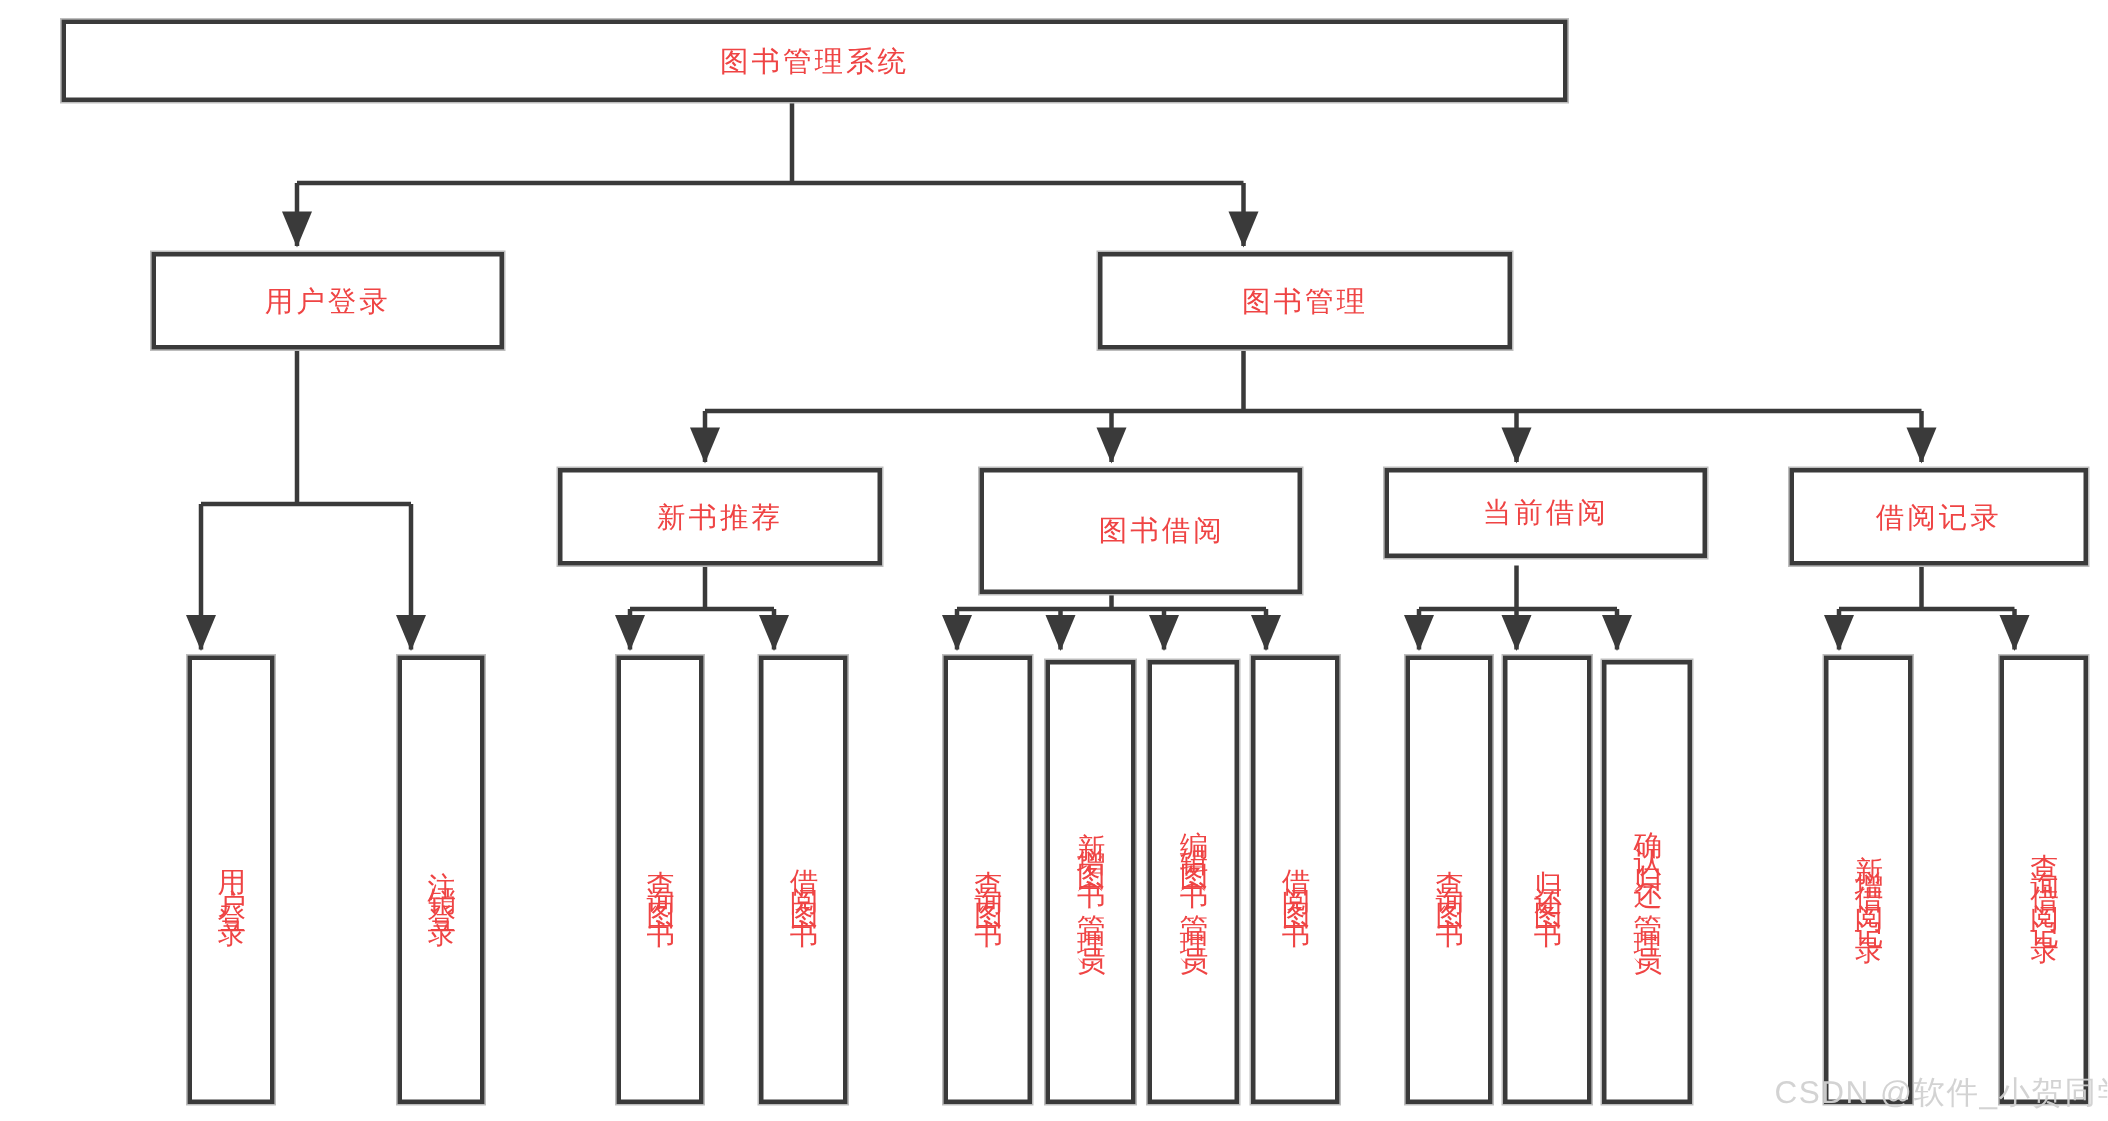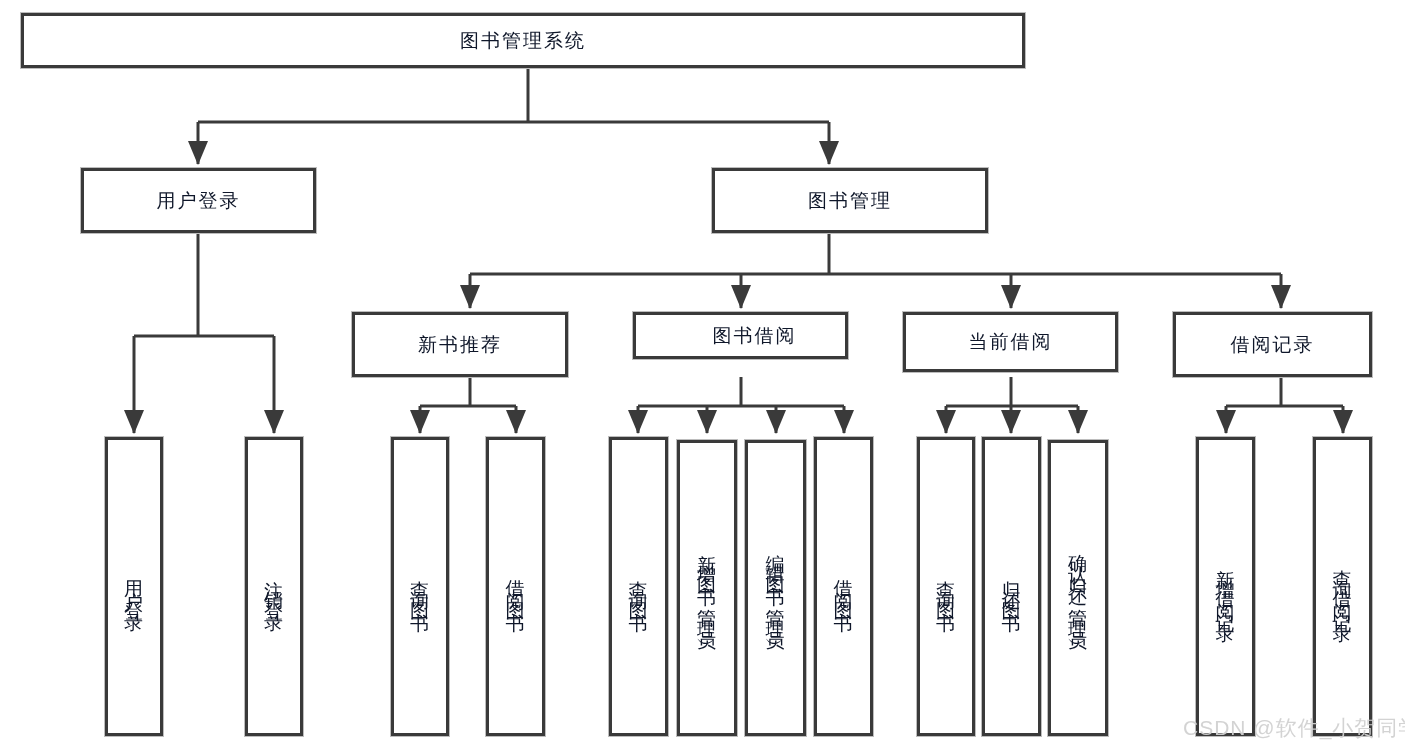--- a/index.html
+++ b/index.html
@@ -19,21 +19,22 @@
   }
   .box {
     position: absolute;
     box-sizing: border-box;
     border: 3px solid #3a3a3a;
     box-shadow: 0 0 0 1px #bdbdbd;
     background: #ffffff;
     display: flex;
     align-items: center;
     justify-content: center;
-    color: #0f172a;
+    color: #ef4444;
+    margin-left: 20px;
   }
   .box.h .lbl {
     font-size: 19px;
     letter-spacing: 2px;
     white-space: nowrap;
   }
   .box.v .lbl {
     writing-mode: vertical-rl;
     text-orientation: mixed;
     font-size: 19px;
@@ -101,21 +102,21 @@
   <div class="box h" style="left:81px; top:168px; width:235px; height:65px;">
     <span class="lbl">用户登录</span>
   </div>
   <div class="box h" style="left:712px; top:168px; width:276px; height:65px;">
     <span class="lbl">图书管理</span>
   </div>
 
   <div class="box h" style="left:352px; top:312px; width:216px; height:65px;">
     <span class="lbl">新书推荐</span>
   </div>
-  <div class="box h" style="left:633px; top:312px; width:215px; height:47px;padding-left:28px;">
+  <div class="box h" style="left:633px; top:312px; width:215px; height:84px;padding-left:28px;">
     <span class="lbl">图书借阅</span>
   </div>
   <div class="box h" style="left:903px; top:312px; width:215px; height:60px;align-items:center;">
     <span class="lbl">当前借阅</span>
   </div>
   <div class="box h" style="left:1173px; top:312px; width:199px; height:65px;">
     <span class="lbl">借阅记录</span>
   </div>
 
   <div class="box v" style="left:105px; top:437px; width:58px; height:299px;">

